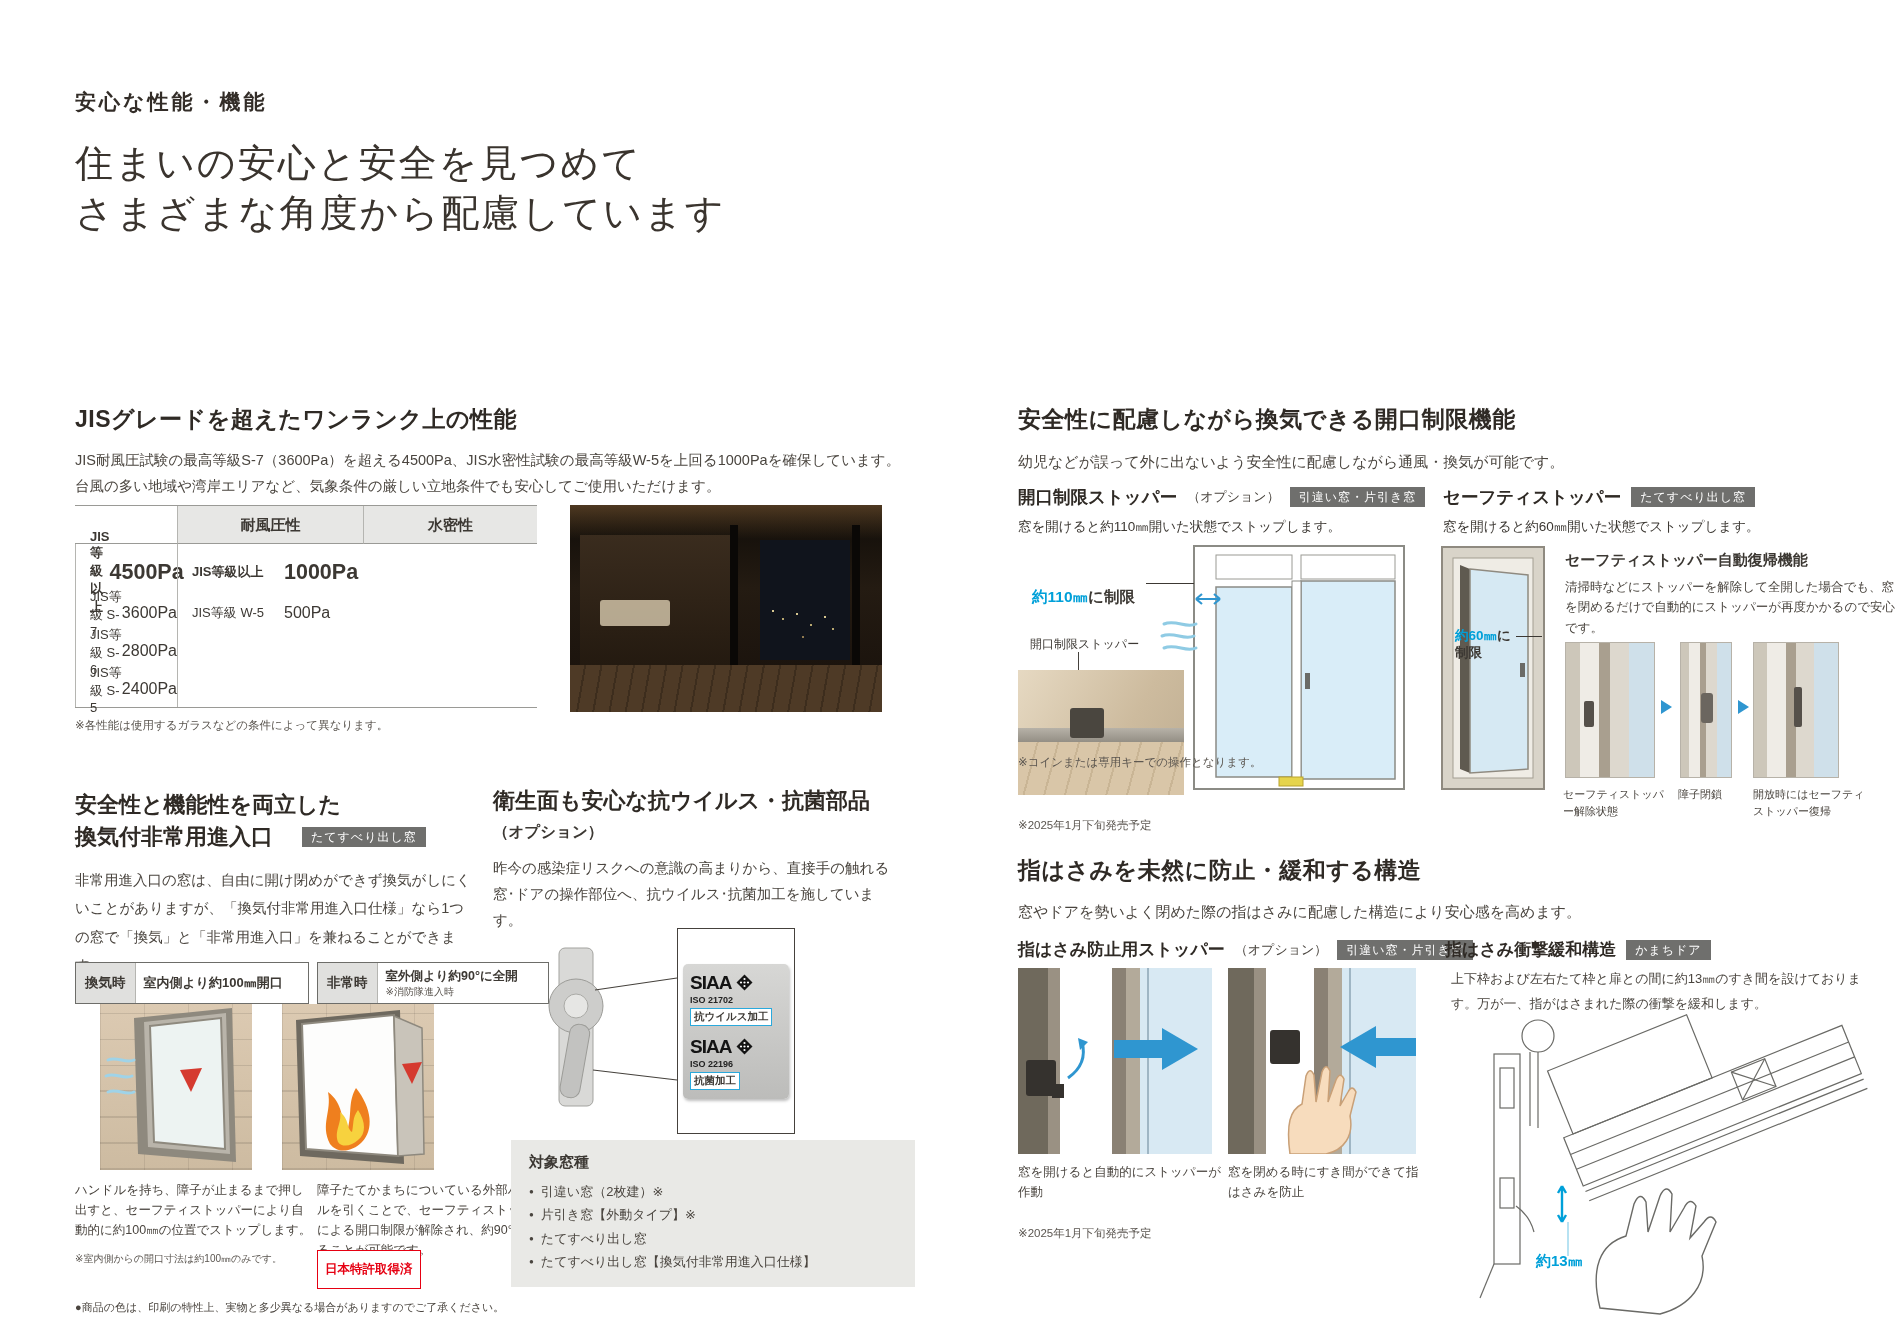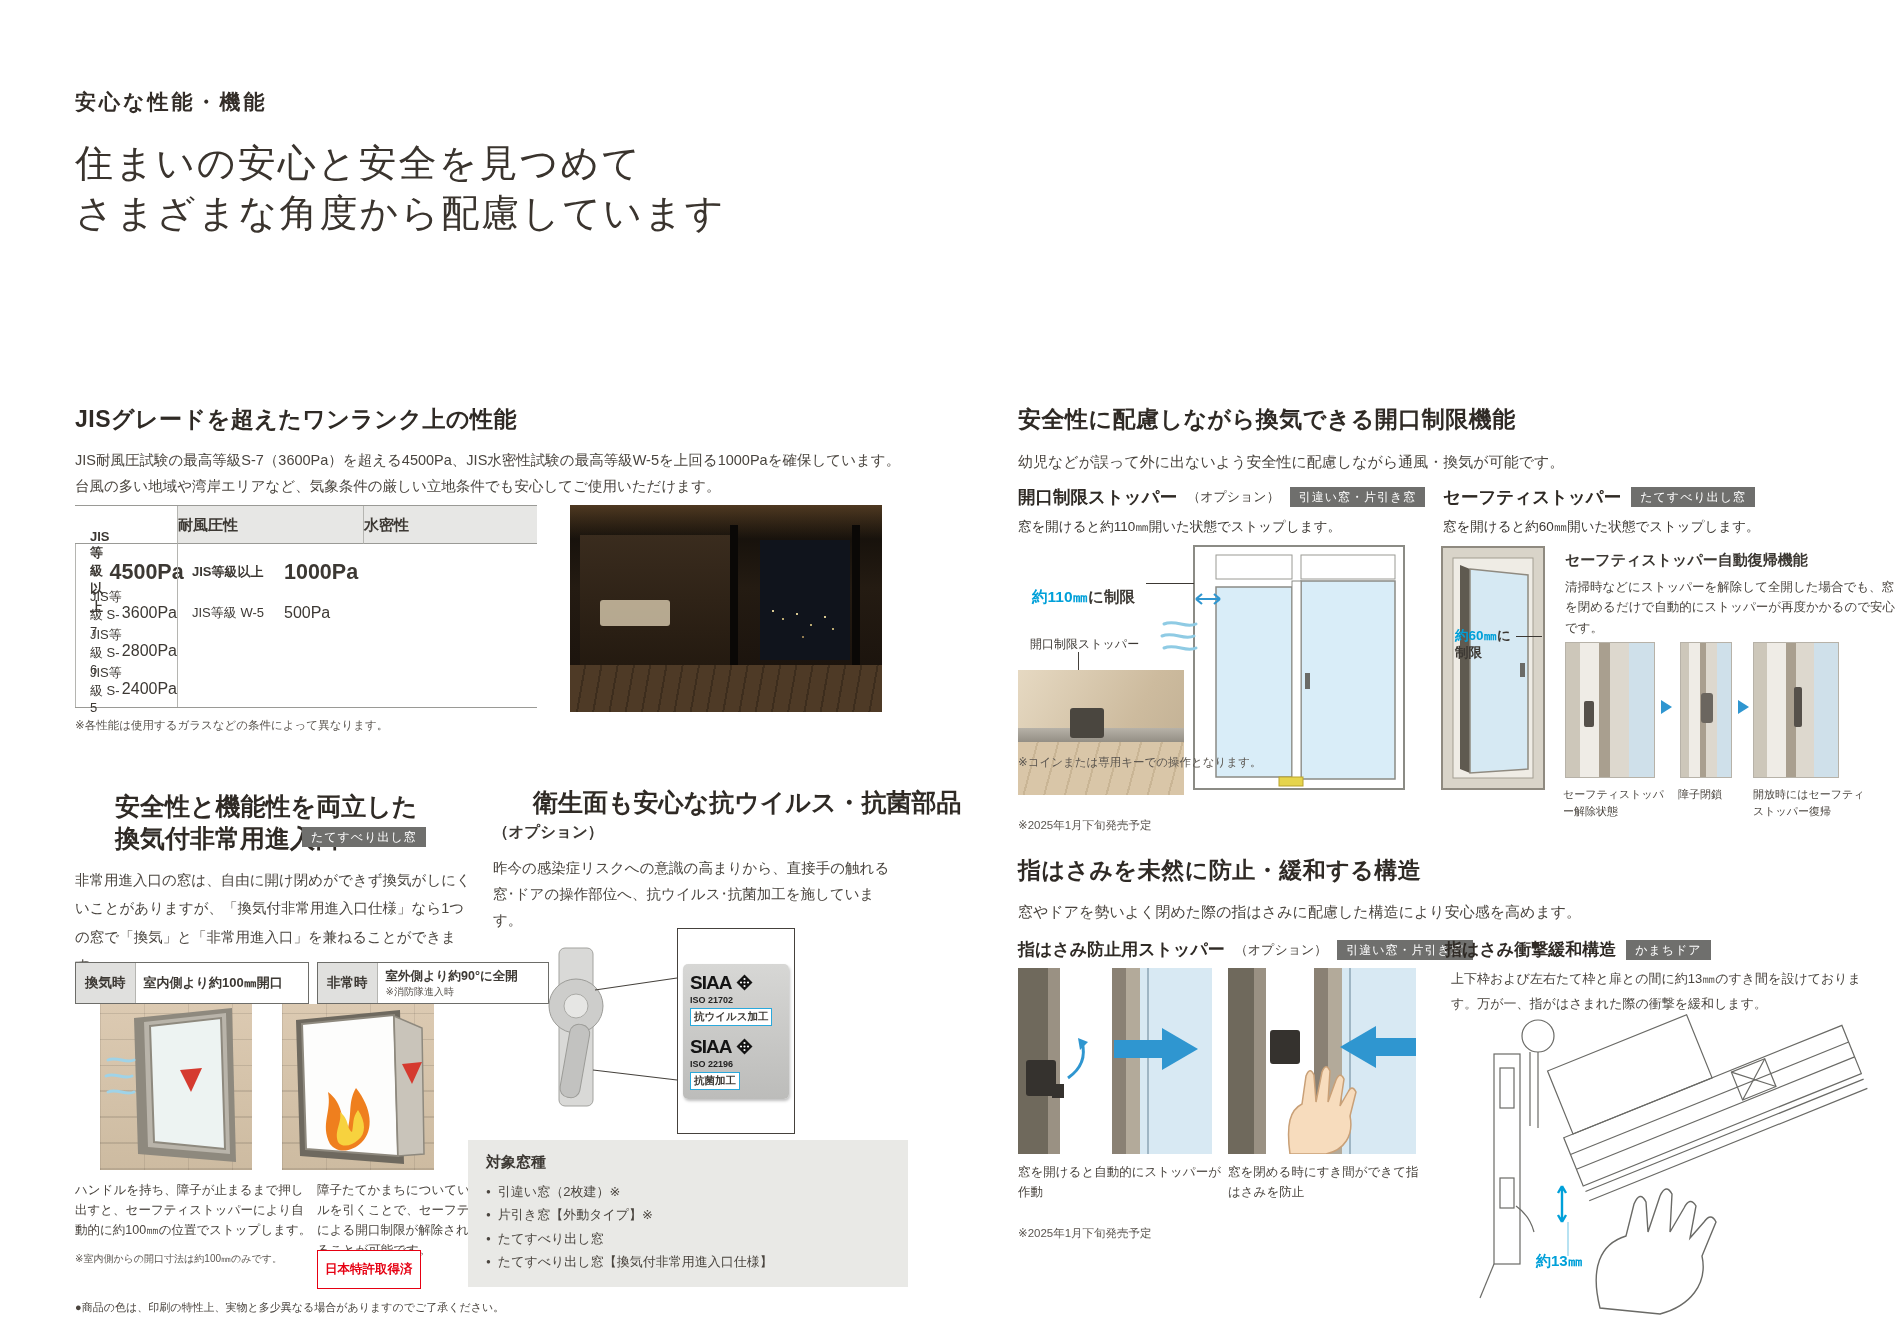--- a/index.html
+++ b/index.html
@@ -2,37 +2,37 @@
 <html><head>
 <meta charset="utf-8">
 <style>
   html,body{margin:0;padding:0;background:#fff;}
   .page{position:relative;width:1900px;height:1344px;background:#fff;overflow:hidden;
         font-family:"Liberation Sans","DejaVu Sans",sans-serif;color:#3c3833;}
   .abs{position:absolute;}
   .eyebrow{font-size:21px;font-weight:bold;letter-spacing:3px;color:#332d28;}
   .main-title{font-size:38px;font-weight:500;line-height:50px;color:#3a342e;letter-spacing:2px;}
   .h-section{font-size:23px;font-weight:bold;color:#2f2a25;letter-spacing:0.5px;}
-  .h-sub{font-size:25px;font-weight:bold;color:#2f2a25;margin-left:40px;}
+  .h-sub{font-size:22px;font-weight:bold;color:#2f2a25;}
   .h-small{font-size:17.5px;font-weight:bold;color:#2f2a25;}
   .body-text{font-size:14.5px;line-height:1.8;color:#4a453f;}
   .tag{display:inline-block;background:#6f6f6d;color:#fff;font-size:12px;line-height:1;
        padding:4px 9px;letter-spacing:1px;white-space:nowrap;}
   .opt{font-size:13px;font-weight:normal;color:#4a453f;}
   .cyan{color:#00a0d9;}
   .note{font-size:11.5px;color:#5a554f;line-height:1.6;}
   .tiny{font-size:10px;color:#5a554f;}
   .caption{font-size:12.5px;line-height:1.6;color:#4a453f;}
   .flexrow{display:flex;align-items:center;gap:10px;}
   
   .perf-table{width:462px;border-top:1px solid #9a9a96;border-bottom:1px solid #9a9a96;
               display:grid;grid-template-columns:102px 186px 174px;font-size:14px;}
   .pt-cell{border-left:1px solid #b5b5b1;}
   .pt-cell:first-child{border-left:none;}
-  .pt-head{background:#e7e7e5;font-weight:bold;font-size:15px;
+  .pt-head{background:#e7e7e5;text-align:center;font-weight:bold;font-size:15px;
            line-height:37px;height:37px;border-bottom:1px solid #9a9a96;}
   .pt-head-empty{background:#fff;height:37px;border-bottom:1px solid #9a9a96;}
   .pt-product{display:flex;flex-direction:column;justify-content:center;align-items:center;height:163px;}
   .pt-body{display:flex;flex-direction:column;padding:6px 0 6px 14px;height:151px;}
   .pt-row{display:flex;align-items:center;height:38px;}
   .pt-row.big{height:44px;}
   .pt-label{font-size:13px;font-weight:bold;width:92px;color:#3c3833;}
   .pt-val{font-size:16px;color:#3c3833;}
   .pt-val.big{font-size:21.5px;font-weight:bold;}
   
@@ -213,21 +213,21 @@
           <circle cx="8.5" cy="12" r="1.1" fill="#fff"></circle>
             <circle cx="5" cy="8.5" r="1.1" fill="#fff"></circle>
           <circle cx="12" cy="8.5" r="1.1" fill="#fff"></circle>
         </svg>
         <div class="siaa-iso">ISO 22196</div>
         <span class="siaa-treat">抗菌加工</span>
       </div>
     </div>
   </div>
 
-  <div class="abs gray-box" style="left:468px;top:1140px;width:440px;">
+  <div class="abs gray-box" style="left:511px;top:1140px;width:404px;">
     <div class="gb-head">対象窓種</div>
     <ul>
       <li>引違い窓（2枚建）※</li>
       <li>片引き窓【外動タイプ】※</li>
       <li>たてすべり出し窓</li>
       <li>たてすべり出し窓【換気付非常用進入口仕様】</li>
     </ul>
   </div>
 
   <div class="abs footer" style="left:75px;top:1300px;">●商品の色は、印刷の特性上、実物と多少異なる場合がありますのでご了承ください。</div>

